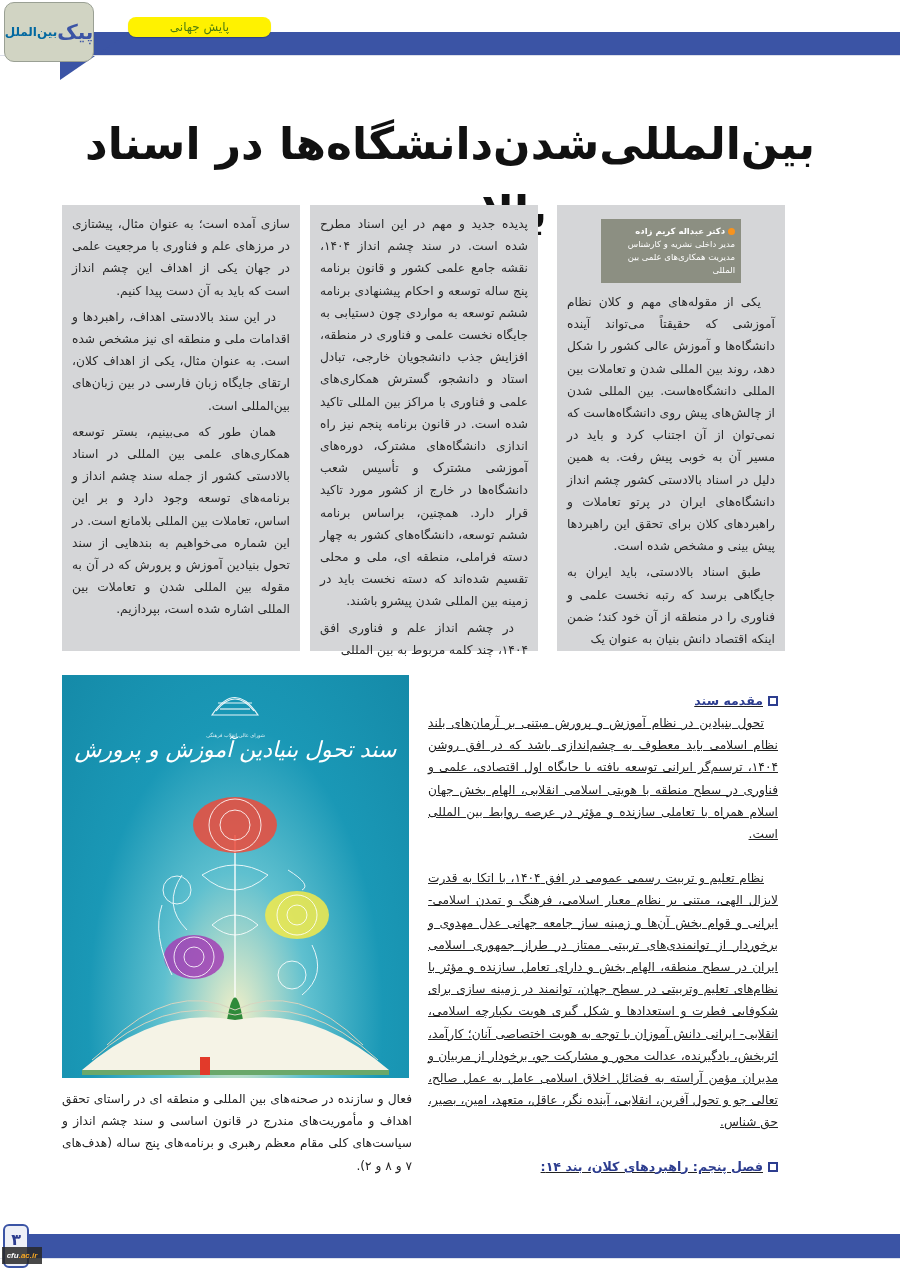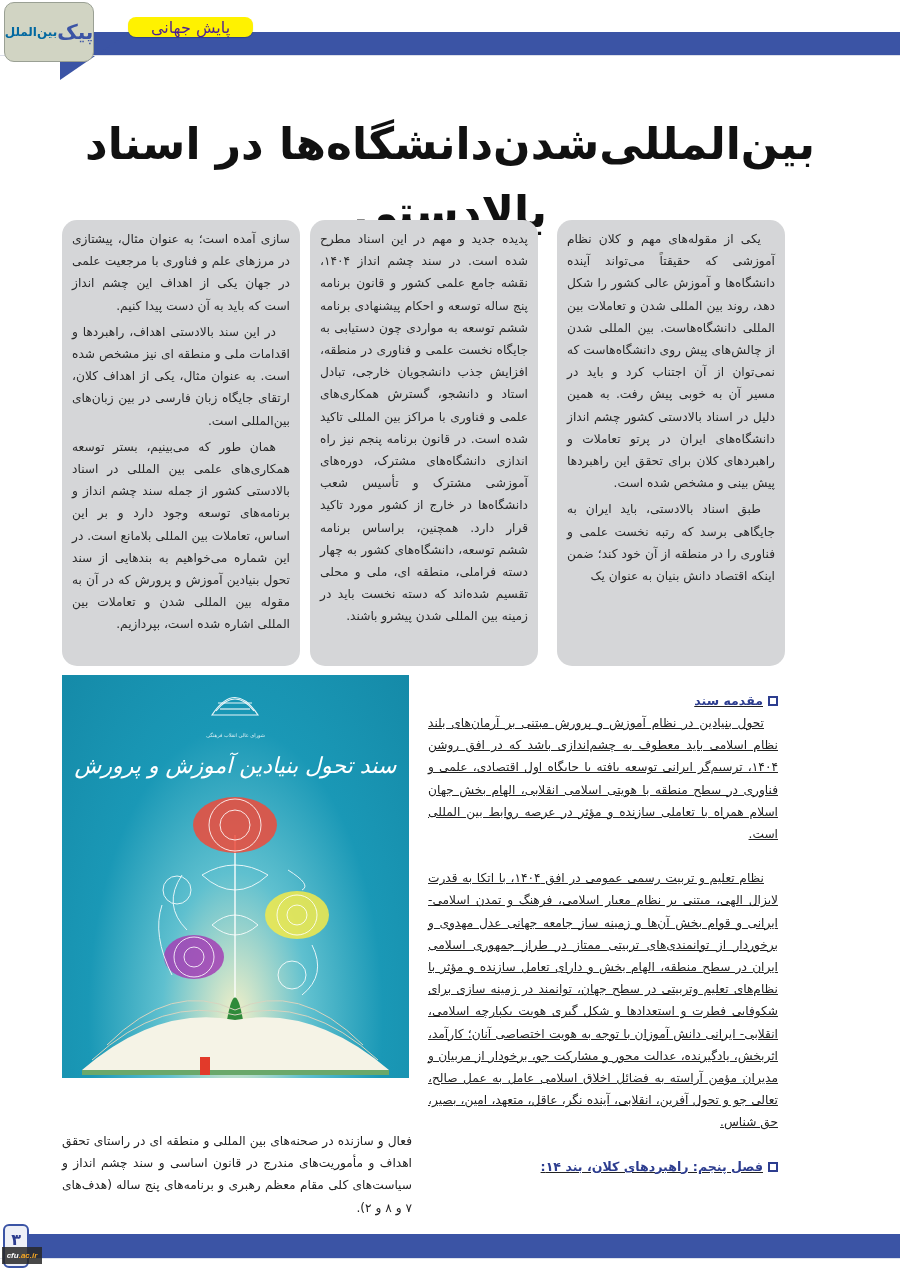--- a/index.html
+++ b/index.html
@@ -8,55 +8,55 @@
 
     
     .top-band { position: absolute; left: 95px; top: 32px; width: 805px; height: 23px; background: #3b54a5; }
     .top-wedge { position: absolute; left: 60px; top: 32px; width: 0; height: 0;
       border-top: 48px solid #3b54a5; border-right: 70px solid transparent; }
     .top-underline { position: absolute; left: 0; top: 55px; width: 900px; height: 1px; background: #dcdfe9; }
     .logo { position: absolute; left: 4px; top: 2px; width: 90px; height: 60px; background: #d1d4c3;
       border-radius: 10px; border: 1px solid #9aa094; display: flex; flex-direction: row; align-items: center; justify-content: center; direction: rtl; }
     .logo .l1 { font-family: "DejaVu Sans", sans-serif; font-weight: bold; font-size: 20px; color: #3b54a5; line-height: 22px; }
     .logo .l2 { font-family: "DejaVu Sans", sans-serif; font-weight: bold; font-size: 12px; color: #0369a1; line-height: 20px; }
-    .section-pill { position: absolute; left: 128px; top: 17px; width: 125px; height: 20px; background: #fff200;
-      border-radius: 8px; display: flex; align-items: center; justify-content: center; font-size: 16px; color: #4c1d95; box-shadow: 0 1px 1px rgba(0,0,0,0.2); }
+    .section-pill { position: absolute; left: 128px; top: 17px; width: 143px; height: 20px; background: #fff200;
+      border-radius: 8px; display: flex; align-items: center; justify-content: center; font-size: 12px; color: #4d7c0f; box-shadow: 0 1px 1px rgba(0,0,0,0.2); }
 
     
     .title { position: absolute; left: 60px; top: 110px; width: 780px; text-align: center;
       font-family: "DejaVu Sans", sans-serif; font-weight: bold; font-size: 44px; line-height: 68px; color: #111; letter-spacing: -1px; }
 
     
-    .col { position: absolute; top: 220px; height: 446px; background: #d5d6d8; padding: 8px 10px 6px 10px;
-      font-size: 12.2px; line-height: 22.2px; text-align: justify; text-align-last: right; color: #2a2a2a; border-radius: 15px; }
+    .col { position: absolute; top: 205px; height: 446px; background: #d5d6d8; padding: 8px 10px 6px 10px;
+      font-size: 12.2px; line-height: 22.2px; text-align: justify; text-align-last: right; color: #2a2a2a; }
     .col p { margin-bottom: 4px; text-indent: 14px; }
     .col p.cont { text-indent: 0; }
     .col-1 { left: 557px; width: 228px; }
     .col-2 { left: 310px; width: 228px; }
     .col-3 { left: 62px; width: 238px; }
 
     .author { margin: 6px auto 8px auto; width: 140px; background: #8c8f82; color: #fff; padding: 6px 6px; font-size: 8.5px; line-height: 13px; text-align: right; text-align-last: right; }
     .author .name { font-weight: bold; color: #ffffff; }
     .author .dot { display: inline-block; width: 7px; height: 7px; border-radius: 50%; background: #f7931e; margin-left: 3px; vertical-align: middle; }
 
     
     .cover { position: absolute; left: 62px; top: 675px; width: 347px; height: 403px; overflow: hidden;
       background: radial-gradient(ellipse at 50% 85%, #f3f0c8 0%, #5fc0cf 30%, #1a98b6 60%, #158aa8 100%); }
     .cover svg { position: absolute; left: 0; top: 0; }
-    .cover-title { position: absolute; left: 0; top: 45px; width: 100%; text-align: center; color: #fff; font-family: "DejaVu Serif", serif; font-size: 22px; font-style: italic; margin-top: 16px; }
+    .cover-title { position: absolute; left: 0; top: 45px; width: 100%; text-align: center; color: #fff; font-family: "DejaVu Serif", serif; font-size: 22px; font-style: italic; }
     .cover-sub { position: absolute; left: 0; top: 57px; width: 100%; text-align: center; color: #fff; font-size: 5px; opacity: 0.85; }
 
     
     .lower-right { position: absolute; left: 428px; top: 690px; width: 350px; font-size: 12.2px; line-height: 22.2px; text-align: justify; text-align-last: right; color: #222; text-decoration: underline; }
     .lower-right h3 { font-size: 12.6px; font-weight: bold; color: #2d3d8f; margin-bottom: 0; line-height: 22px; }
     .lower-right h3 .box { display: inline-block; width: 10px; height: 10px; border: 2px solid #2d3d8f; margin-left: 5px; vertical-align: -1px; }
     .lower-right p { text-indent: 14px; margin-bottom: 22px; }
     .lower-right p.last { margin-bottom: 0; }
 
-    .lower-left { position: absolute; left: 62px; top: 1088px; width: 350px; font-size: 12.2px; line-height: 22.2px; text-align: justify; text-align-last: right; color: #222; margin-top: 42px; }
+    .lower-left { position: absolute; left: 62px; top: 1088px; width: 350px; font-size: 12.2px; line-height: 22.2px; text-align: justify; text-align-last: right; color: #222; }
 
     
     .foot-band { position: absolute; left: 25px; top: 1234px; width: 875px; height: 24px; background: #3b54a5; }
     .foot-line { position: absolute; left: 0; top: 1258px; width: 900px; height: 1px; background: #dfe2ec; }
     .page-badge { position: absolute; left: 3px; top: 1224px; width: 26px; height: 44px; background: #eef0f7; border: 2px solid #3b54a5; border-radius: 6px;
       display: flex; align-items: flex-start; justify-content: center; padding-top: 4px; color: #2d3d8f; font-weight: bold; font-size: 16px; }
     .watermark { position: absolute; left: 2px; top: 1247px; width: 40px; height: 17px; background: rgba(40,40,40,0.85); color: #fff; font-size: 8px; font-weight: bold; font-style: italic; display: flex; align-items: center; justify-content: center; direction: ltr; font-family: "Liberation Sans", sans-serif; }
     .watermark .acc { color: #f5a623; }
   </style>
 </head>
@@ -67,26 +67,32 @@
 <div class="top-underline"></div>
 <div class="logo">
   <span class="l1">پیک</span>
   <span class="l2">بین‌الملل</span>
 </div>
 <div class="section-pill">پایش جهانی</div>
 
 <h1 class="title">بین‌المللی‌شدن‌دانشگاه‌ها در اسناد بالادستی</h1>
 
 <div class="col col-1">
+  <div class="author">
+    <div><span class="dot"></span><span class="name">دکتر عبداله کریم زاده</span></div>
+    <div>مدیر داخلی نشریه و کارشناس</div>
+    <div>مدیریت همکاری‌های علمی بین المللی</div>
+  </div>
   <p>یکی از مقوله‌های مهم و کلان نظام آموزشی که حقیقتاً می‌تواند آینده دانشگاه‌ها و آموزش عالی کشور را شکل دهد، روند بین المللی شدن و تعاملات بین المللی دانشگاه‌هاست. بین المللی شدن از چالش‌های پیش روی دانشگاه‌هاست که نمی‌توان از آن اجتناب کرد و باید در مسیر آن به خوبی پیش رفت. به همین دلیل در اسناد بالادستی کشور چشم انداز دانشگاه‌های ایران در پرتو تعاملات و راهبردهای کلان برای تحقق این راهبردها پیش بینی و مشخص شده است.</p>
   <p>طبق اسناد بالادستی، باید ایران به جایگاهی برسد که رتبه نخست علمی و فناوری را در منطقه از آن خود کند؛ ضمن اینکه اقتصاد دانش بنیان به عنوان یک</p>
 </div>
 
 <div class="col col-2">
   <p class="cont">پدیده جدید و مهم در این اسناد مطرح شده است. در سند چشم انداز ۱۴۰۴، نقشه جامع علمی کشور و قانون برنامه پنج ساله توسعه و احکام پیشنهادی برنامه ششم توسعه به مواردی چون دستیابی به جایگاه نخست علمی و فناوری در منطقه، افزایش جذب دانشجویان خارجی، تبادل استاد و دانشجو، گسترش همکاری‌های علمی و فناوری با مراکز بین المللی تاکید شده است. در قانون برنامه پنجم نیز راه اندازی دانشگاه‌های مشترک، دوره‌های آموزشی مشترک و تأسیس شعب دانشگاه‌ها در خارج از کشور مورد تاکید قرار دارد. همچنین، براساس برنامه ششم توسعه، دانشگاه‌های کشور به چهار دسته فراملی، منطقه ای، ملی و محلی تقسیم شده‌اند که دسته نخست باید در زمینه بین المللی شدن پیشرو باشند.</p>
+  <p>در چشم انداز علم و فناوری افق ۱۴۰۴، چند کلمه مربوط به بین المللی</p>
 </div>
 
 <div class="col col-3">
   <p class="cont">سازی آمده است؛ به عنوان مثال، پیشتازی در مرزهای علم و فناوری با مرجعیت علمی در جهان یکی از اهداف این چشم انداز است که باید به آن دست پیدا کنیم.</p>
   <p>در این سند بالادستی اهداف، راهبردها و اقدامات ملی و منطقه ای نیز مشخص شده است. به عنوان مثال، یکی از اهداف کلان، ارتقای جایگاه زبان فارسی در بین زبان‌های بین‌المللی است.</p>
   <p>همان طور که می‌بینیم، بستر توسعه همکاری‌های علمی بین المللی در اسناد بالادستی کشور از جمله سند چشم انداز و برنامه‌های توسعه وجود دارد و بر این اساس، تعاملات بین المللی بلامانع است. در این شماره می‌خواهیم به بندهایی از سند تحول بنیادین آموزش و پرورش که در آن به مقوله بین المللی شدن و تعاملات بین المللی اشاره شده است، بپردازیم.</p>
 </div>
 
 <div class="cover">
   <svg width="347" height="403" viewBox="0 0 347 403">

